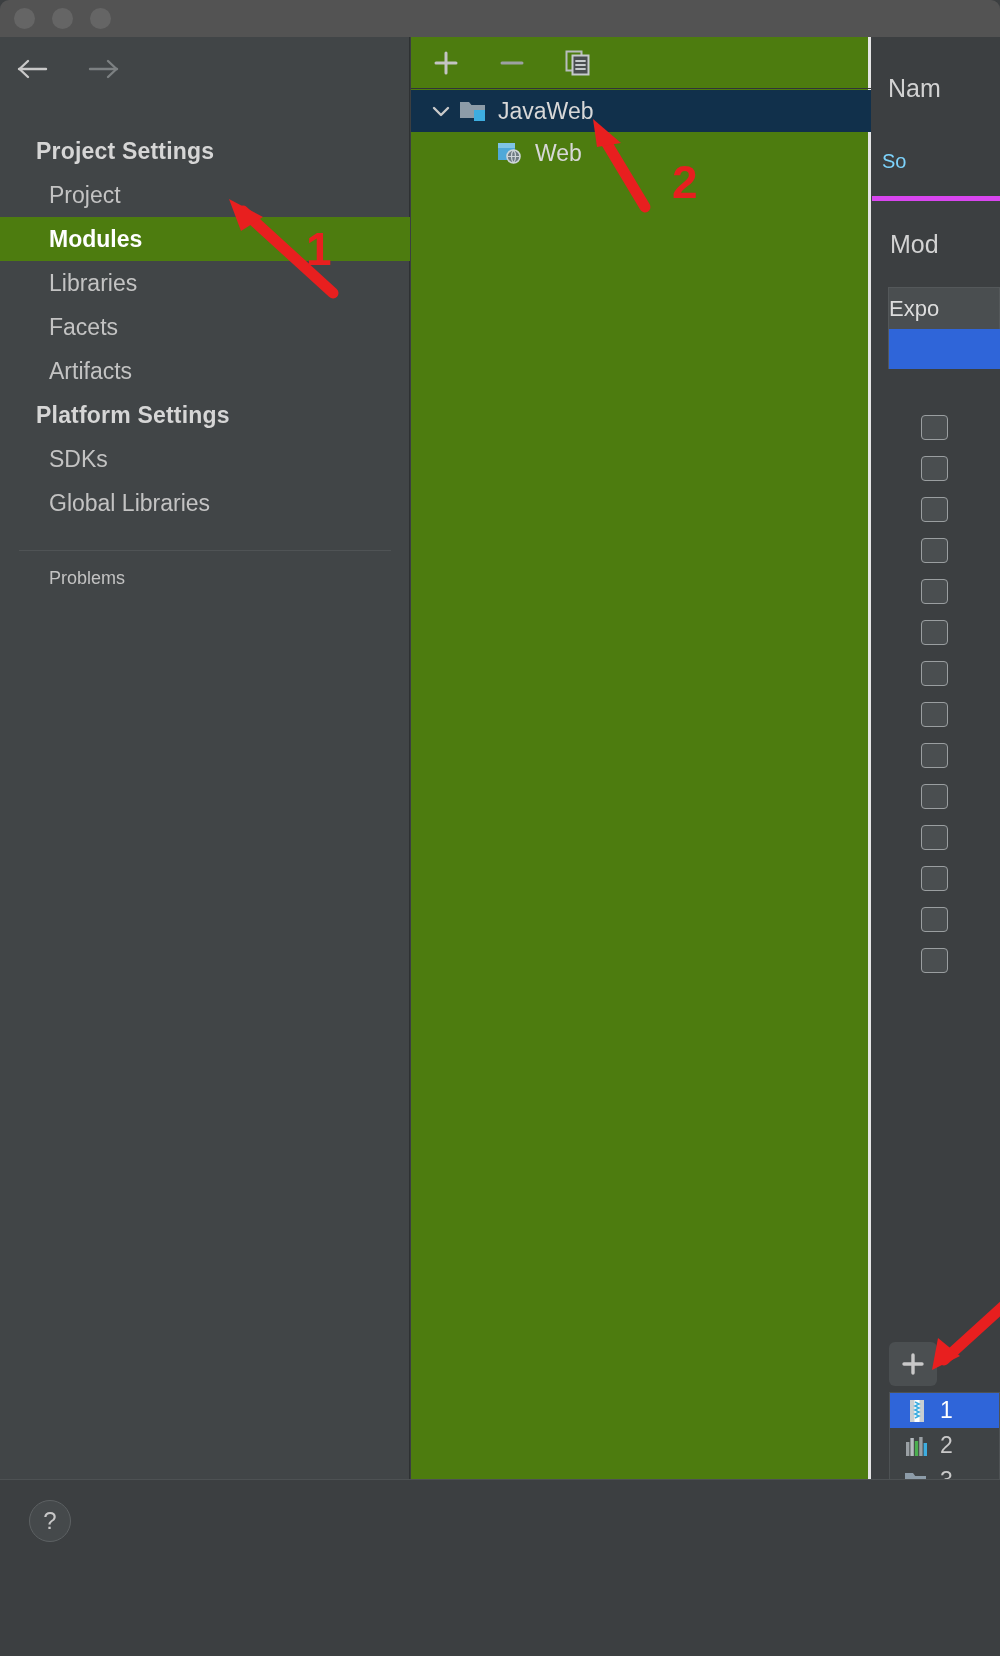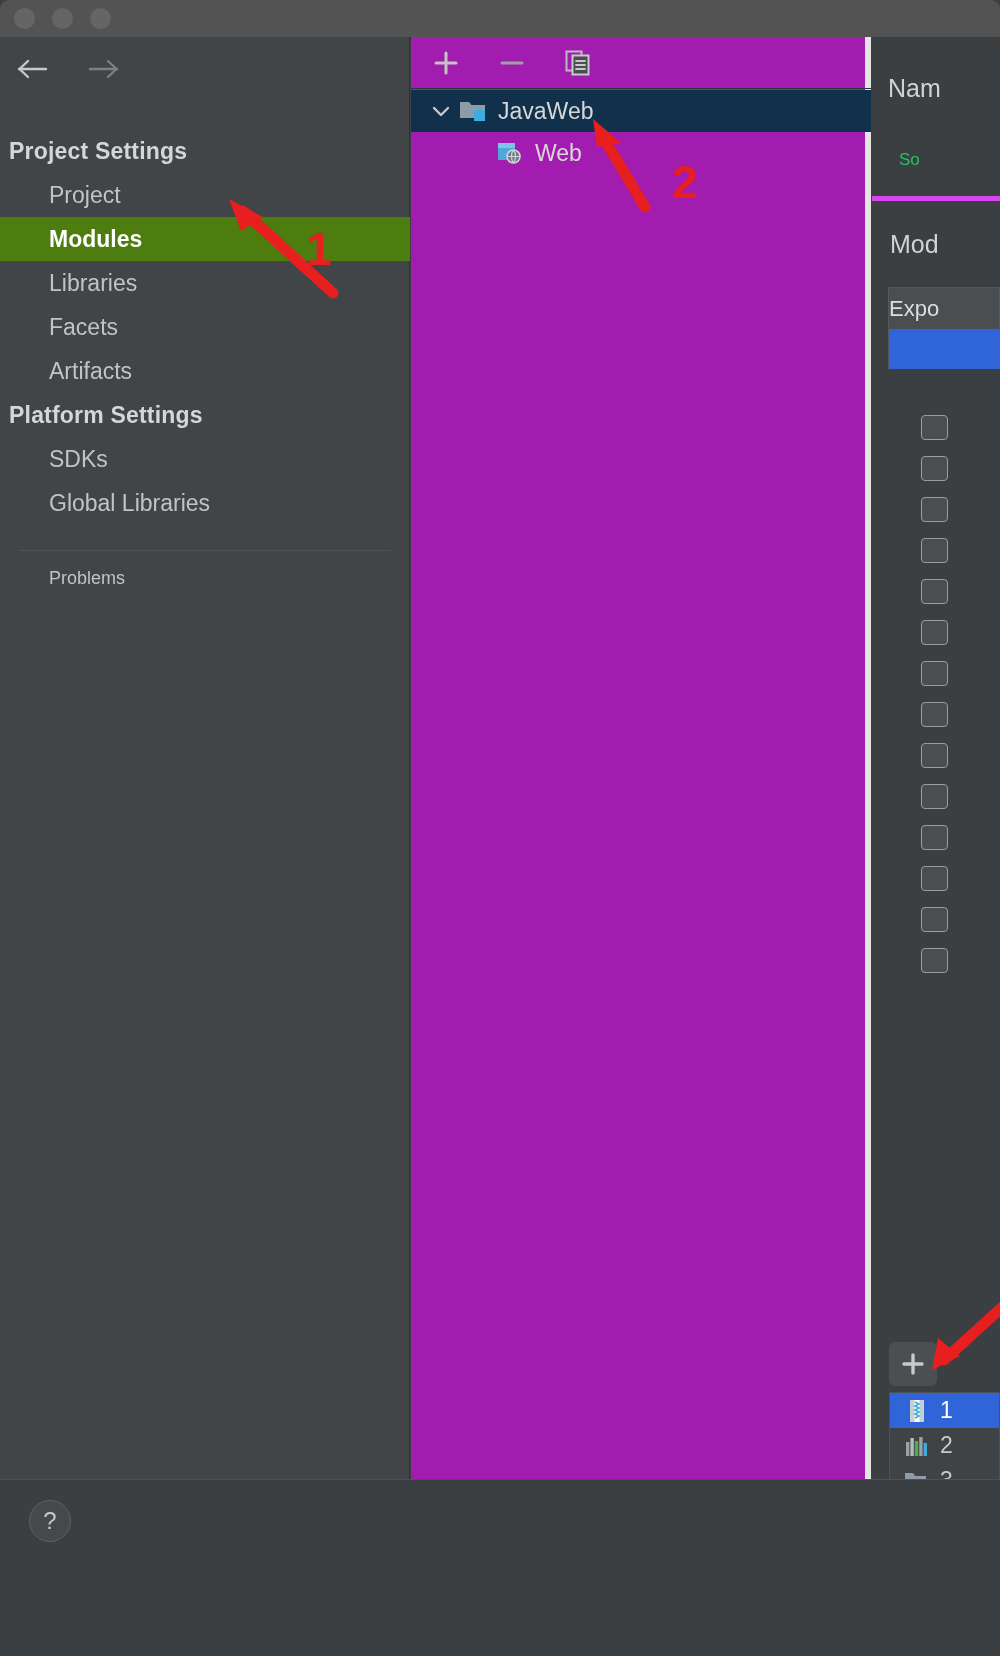--- a/index.html
+++ b/index.html
@@ -25,43 +25,43 @@
     position:absolute; left:0; top:37px; width:410px; height:1442px;
     background:#414547;
     border-right:1px solid #2e3133;
   }
   .nav-arrows{ position:absolute; left:14px; top:14px; display:flex; gap:32px; align-items:center; }
   .arrow-btn{ width:38px; height:36px; display:flex; align-items:center; justify-content:center; }
   .arrow-btn svg{ display:block; }
 
   .sb-list{ position:absolute; left:0; top:92px; width:410px; }
   .sb-head{
-    height:44px; display:flex; align-items:center; padding-left:9px;
+    height:44px; display:flex; align-items:center; padding-left:36px;
     color:#d6d6d6; font-size:23px; font-weight:bold; letter-spacing:.2px;
   }
   .sb-item{
     height:44px; display:flex; align-items:center; padding-left:49px;
     color:#c3c3c3; font-size:23px;
   }
   .sb-item.selected{ background:#4d7c0f; color:#ffffff; font-weight:bold; }
 
   .sb-sep{
     position:absolute; left:19px; top:513px; width:372px; height:1px;
     background:#4f5355;
   }
   .sb-problems{
     position:absolute; left:49px; top:519px; height:44px;
     display:flex; align-items:center; color:#c3c3c3; font-size:18px;
   }
 
   
   .midpanel{
     position:absolute; left:411px; top:37px; width:460px; height:1442px;
-    background:#a21caf;
-    border-right:6px solid #e5e5e5;
+    background:#4d7c0f;
+    border-right:3px solid #e5e5e5;
     text-align:center;
   }
   .mid-toolbar{
     position:absolute; left:0; top:0; width:460px; height:52px;
     display:flex; align-items:center; gap:28px; padding-left:16px;
     border-bottom:1px solid #323537;
   }
   .tb-btn{ width:38px; height:38px; display:flex; align-items:center; justify-content:center; }
 
   .tree{ position:absolute; left:0; top:53px; width:460px; }
@@ -77,21 +77,21 @@
     background:#3c3f41;
   }
   .rp-name-block{
     position:absolute; left:0; top:0; width:128px; height:164px;
     border-bottom:5px solid #d946ef;
   }
   .rp-name-label{
     position:absolute; left:16px; top:37px; color:#d2d2d2; font-size:25px; white-space:nowrap;
   }
   .rp-sources-label{
-    position:absolute; left:27px; top:113px; color:#22c55e; font-size:17px; white-space:nowrap;
+    position:absolute; left:10px; top:113px; color:#7dd3fc; font-size:20px; white-space:nowrap;
   }
   .rp-mod-label{
     position:absolute; left:18px; top:193px; color:#d2d2d2; font-size:25px; white-space:nowrap;
   }
   .rp-table{
     position:absolute; left:16px; top:250px; width:112px;
   }
   .rp-th{
     height:42px; background:#4a4e50; border:1px solid #54585a; border-bottom:none;
     display:flex; align-items:center; color:#dddddd; font-size:22px;

